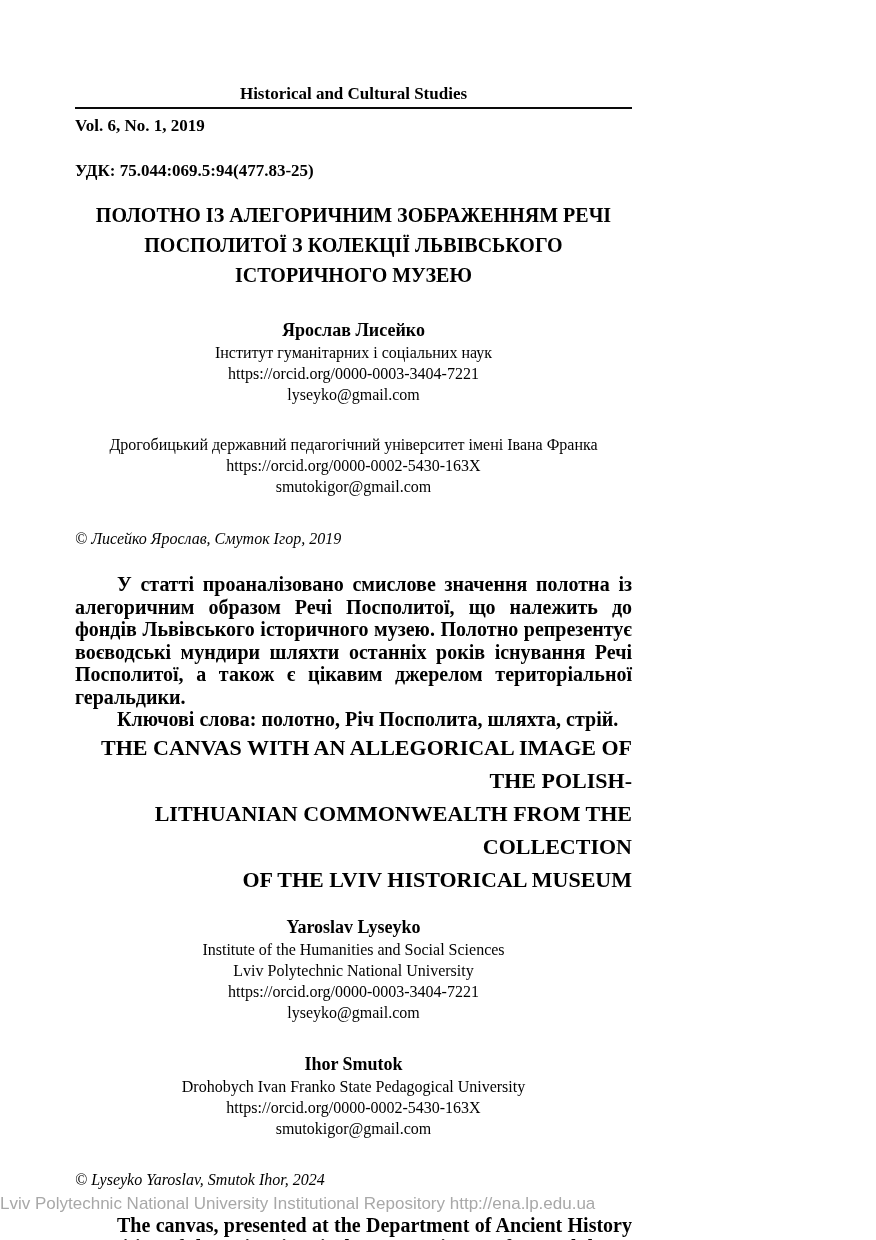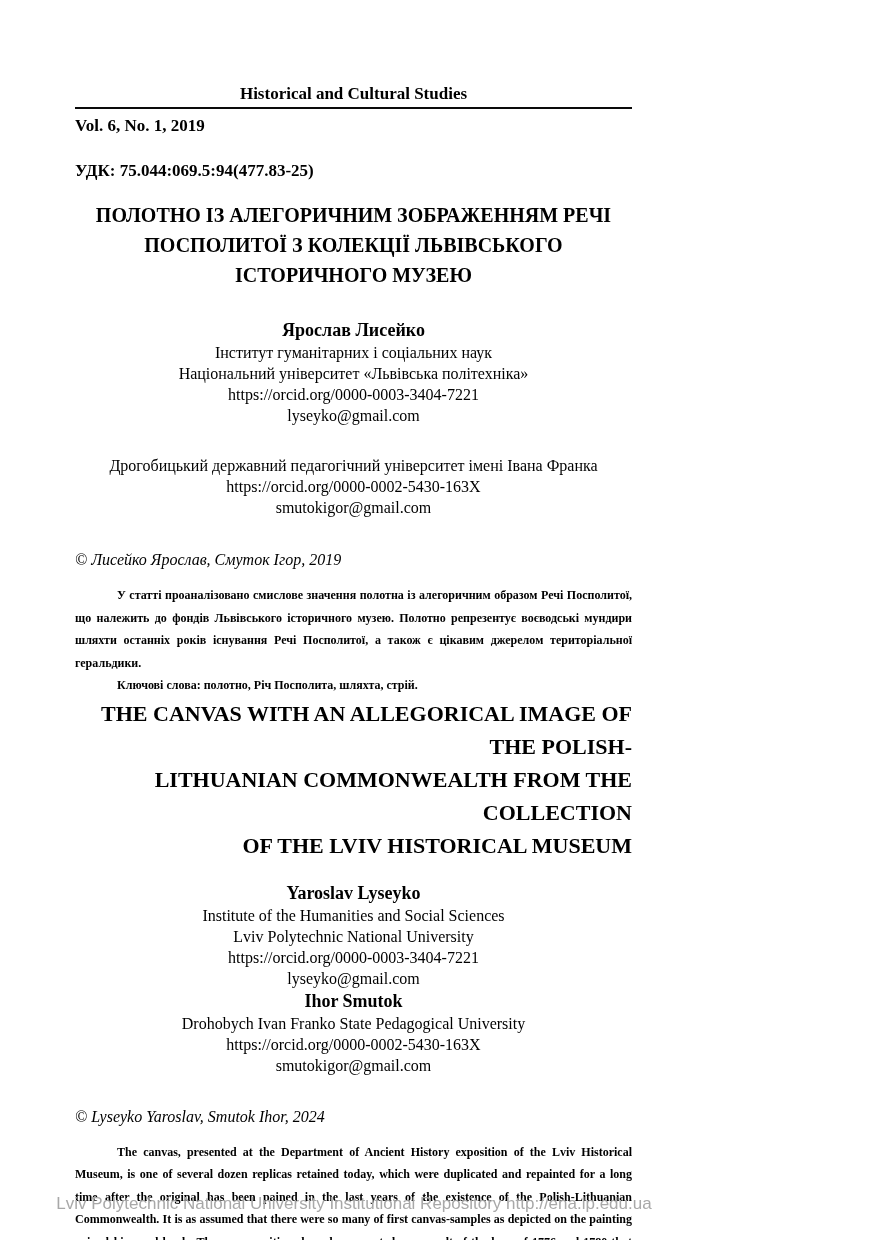--- a/index.html
+++ b/index.html
@@ -37,56 +37,56 @@
     text-align: center;
     font-weight: bold;
     font-size: 20px;
     line-height: 30px;
     margin-top: 19px;
   }
   .author-block { text-align: center; }
   .author-block.first-ua { margin-top: 28px; }
   .author-block.second-ua { margin-top: 29px; }
   .author-block.first-en { margin-top: 19px; }
-  .author-block.second-en { }
+  .author-block.second-en { margin-top: 29px; }
   .author-name {
     font-weight: bold;
     font-size: 18px;
     line-height: 24px;
   }
   .affil-line {
     font-size: 16px;
     line-height: 21px;
   }
   .copyright-line {
     font-style: italic;
     font-size: 16px;
   }
   .copyright-ua { margin-top: 33px; }
   .copyright-en { margin-top: 32px; }
   .abstract {
     font-weight: bold;
-    font-size: 12px;
+    font-size: 20px;
     line-height: 22.5px;
     text-align: justify;
-    margin-top: 15px;
+    margin-top: 25px;
   }
   .abstract p { text-indent: 42px; }
   .en-title {
     text-align: right;
     font-weight: bold;
     font-size: 22px;
     line-height: 33px;
   }
   .footer {
     position: absolute;
     left: 0;
     right: 0;
     bottom: 26px;
-    text-align: center;
+    text-align: left;
     font-family: "Liberation Sans", sans-serif;
     font-size: 17px;
     color: #a8a8a8;
   }
 </style>
 </head>
 <body>
 
 <div class="page">
   <div class="content">
@@ -96,21 +96,20 @@
     <div class="udc-line">УДК: 75.044:069.5:94(477.83-25)</div>
 
     <div class="ua-title">
       <div>ПОЛОТНО ІЗ АЛЕГОРИЧНИМ ЗОБРАЖЕННЯМ РЕЧІ</div>
       <div>ПОСПОЛИТОЇ З КОЛЕКЦІЇ ЛЬВІВСЬКОГО ІСТОРИЧНОГО МУЗЕЮ</div>
     </div>
 
     <div class="author-block first-ua">
       <div class="author-name">Ярослав Лисейко</div>
       <div class="affil-line">Інститут гуманітарних і соціальних наук</div>
-      <div class="affil-line">Національний університет «Львівська політехніка»</div>
       <div class="affil-line">https://orcid.org/0000-0003-3404-7221</div>
       <div class="affil-line">lyseyko@gmail.com</div>
     </div>
 
     <div class="author-block second-ua">
       <div class="affil-line">Дрогобицький державний педагогічний університет імені Івана Франка</div>
       <div class="affil-line">https://orcid.org/0000-0002-5430-163X</div>
       <div class="affil-line">smutokigor@gmail.com</div>
     </div>
 

